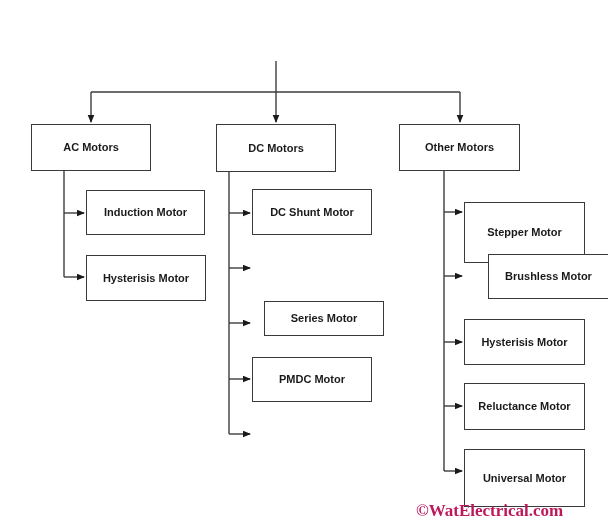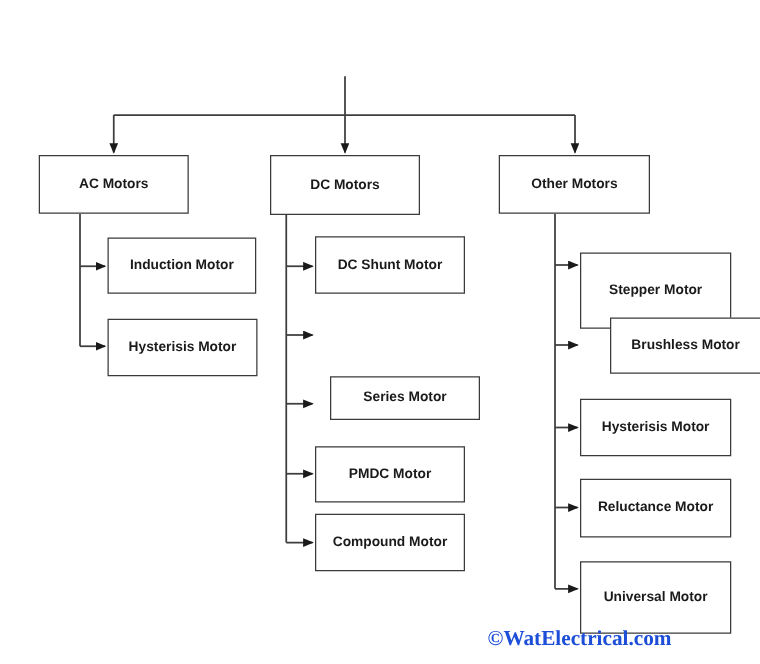--- a/index.html
+++ b/index.html
@@ -49,26 +49,26 @@
   .n-series      { left:252px; top:301px; width:120px; height:35px;margin-left:12px; }
   .n-pmdc        { left:252px; top:357px; width:120px; height:45px; }
   .n-compound    { left:252px; top:411px; width:120px; height:46px; }
   .n-stepper     { left:464px; top:202px; width:121px; height:61px; }
   .n-brushless   { left:464px; top:254px; width:121px; height:45px;margin-left:24px; }
   .n-hysterisis  { left:464px; top:319px; width:121px; height:46px; }
   .n-reluctance  { left:464px; top:383px; width:121px; height:47px; }
   .n-universal   { left:464px; top:449px; width:121px; height:58px; }
   .watermark {
     position: absolute;
-    left: 390px;
+    left: 416px;
     top: 501px;
     font-family: "Liberation Serif", serif;
     font-weight: bold;
     font-size: 17px;
-    color: #1d4ed8;
+    color: #be185d;
     white-space: nowrap;
   }
 </style>
 </head>
 <body>
 
 <div class="canvas">
 
   <svg class="wires" width="608" height="531" viewBox="0 0 608 531" fill="none" stroke="#3d3d3d" stroke-width="1.4">
     <defs>
@@ -107,21 +107,20 @@
   <div class="node n-ac">AC Motors</div>
   <div class="node n-dc">DC Motors</div>
   <div class="node n-other">Other Motors</div>
 
   <div class="node n-induction">Induction Motor</div>
   <div class="node n-synchronous">Hysterisis Motor</div>
 
   <div class="node n-dcshunt">DC Shunt Motor</div>
   <div class="node n-series">Series Motor</div>
   <div class="node n-pmdc">PMDC Motor</div>
-  <div class="node n-compound">Compound Motor</div>
 
   <div class="node n-stepper">Stepper Motor</div>
   <div class="node n-brushless">Brushless Motor</div>
   <div class="node n-hysterisis">Hysterisis Motor</div>
   <div class="node n-reluctance">Reluctance Motor</div>
   <div class="node n-universal">Universal Motor</div>
 
   <div class="watermark">©WatElectrical.com</div>
 
 </div>

